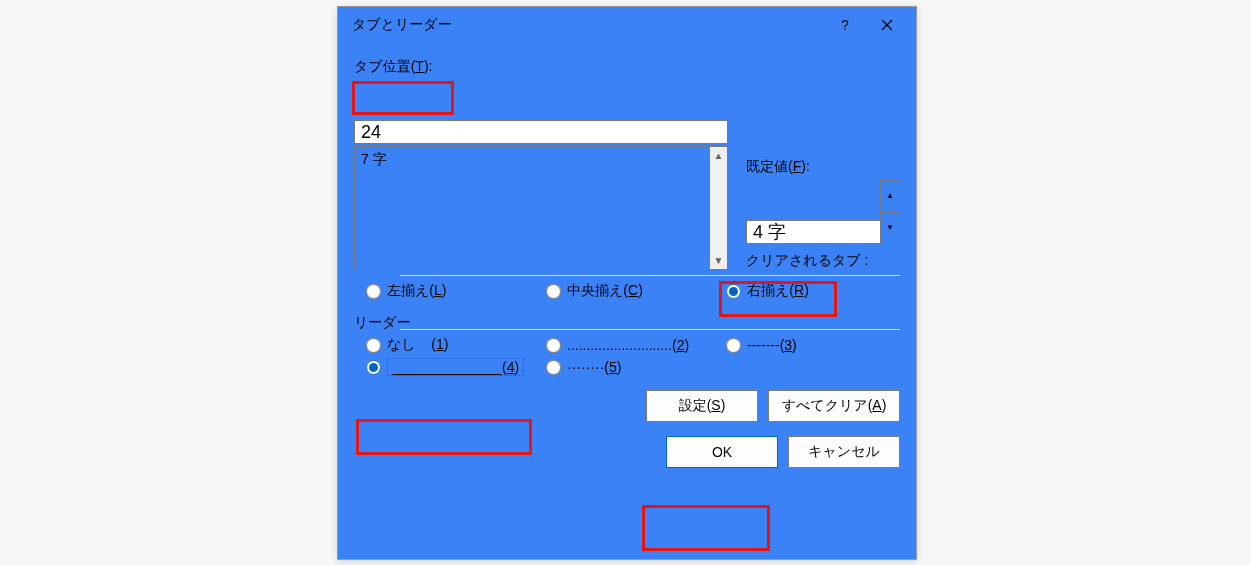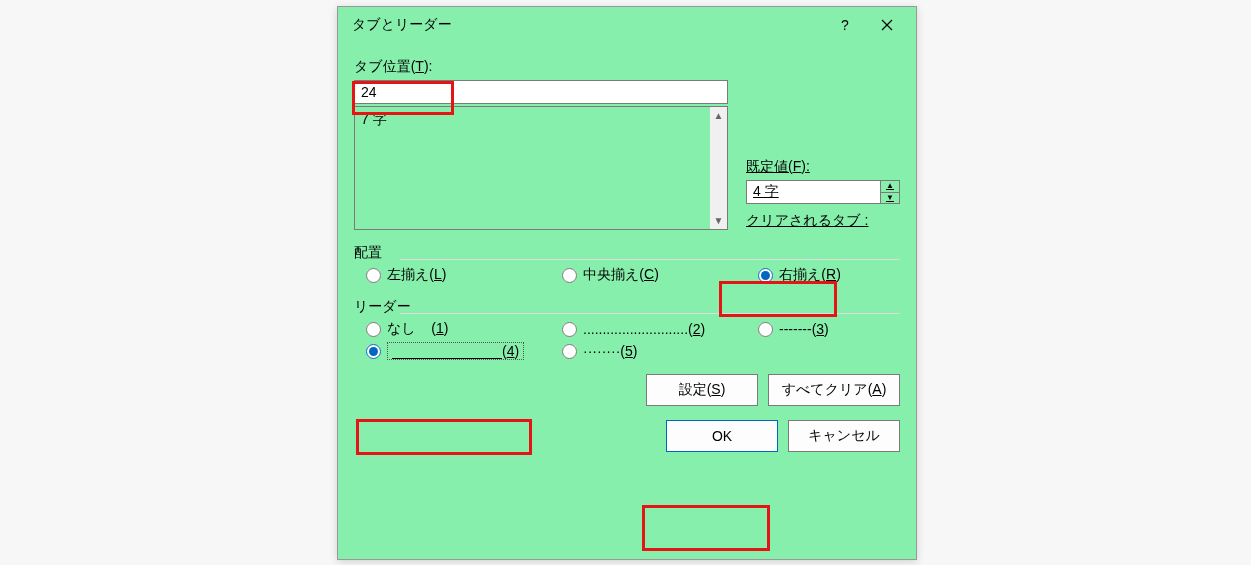--- a/index.html
+++ b/index.html
@@ -1,39 +1,39 @@
 <!DOCTYPE html>
 <html><head>
 <meta charset="utf-8">
 <style>
   html,body{margin:0;padding:0;width:1251px;height:565px;background:#f7f7f7;font-family:"Yu Gothic UI","Meiryo",sans-serif;font-size:14px;color:#000;}
-  .dialog{position:absolute;left:337px;top:6px;width:578px;height:552px;background:#86efac;border:1px solid #999;box-shadow:0 2px 8px rgba(0,0,0,.15);}
+  .dialog{position:absolute;left:337px;top:6px;width:578px;height:552px;background:#3b82f6;border:1px solid #999;box-shadow:0 2px 8px rgba(0,0,0,.15);}
   .titlebar{height:36px;display:flex;align-items:center;padding:0 8px 0 14px;border-bottom:1px solid transparent;}
   .titlebar .title{flex:1;}
   .titlebar .tbtn{width:42px;height:30px;display:flex;align-items:center;justify-content:center;}
   .titlebar .tbtn svg{display:block;}
   .body{padding:6px 16px 14px 16px;}
   .row{display:flex;align-items:flex-end;}
   .label{margin:8px 0 4px 0;}
   .mn{text-decoration:underline;}
   .tabpos{width:374px;}
-  .default{margin-left:auto;width:154px;text-decoration:underline;}
-  .txt{width:100%;height:24px;box-sizing:border-box;border:1px solid #7a7a7a;padding:0 6px;font-size:14px;}
+  .default{margin-left:auto;width:154px;}
+  .txt{width:100%;height:24px;box-sizing:border-box;border:1px solid #7a7a7a;padding:0 6px;font-size:18px;margin-top:40px;}
   .listbox{width:374px;height:124px;border:1px solid #7a7a7a;margin-top:2px;padding:4px 6px;box-sizing:border-box;position:relative;}
   .listbox .sb{position:absolute;right:0;top:0;bottom:0;width:17px;background:#f0f0f0;display:flex;flex-direction:column;justify-content:space-between;align-items:center;padding:3px 0;box-sizing:border-box;}
   .listbox .sb span{font-size:10px;color:#666;}
   .spinwrap{display:flex;}
   .spinwrap .txt{flex:1;border-right:none;}
   .spin{width:18px;border:1px solid #7a7a7a;display:flex;flex-direction:column;}
   .spin div{flex:1;display:flex;align-items:center;justify-content:center;font-size:8px;line-height:1;border-bottom:1px solid #7a7a7a;}
   .spin div:last-child{border-bottom:none;}
   .cleared{margin-top:8px;}
   .group{margin-top:14px;}
   .group .glabel{margin-bottom:6px;}
-  .radio-row{display:flex;gap:16px;margin:4px 0 4px 12px;}
+  .radio-row{display:flex;gap:0;margin:4px 0 4px 12px;}
   .radio{display:flex;align-items:center;min-width:180px;}
   .radio input{margin:0 6px 0 0;width:15px;height:15px;accent-color:#0067c0;}
   .leader-txt{letter-spacing:0;}
   .leader4{display:inline-block;width:110px;border-bottom:1px solid #000;height:12px;vertical-align:middle;}
   .btnrow{display:flex;justify-content:flex-end;gap:10px;margin-top:14px;}
   .btn{min-width:110px;height:30px;border:1px solid #7a7a7a;background:#fdfdfd;display:flex;align-items:center;justify-content:center;cursor:default;}
   .btn.primary{border:1px solid #0067c0;}
   .hl{position:absolute;border:3px solid #e51515;box-sizing:border-box;pointer-events:none;}
   .hr{border-top:1px solid #ddd;margin-left:46px;margin-top:-9px;margin-bottom:6px;}
   .leader-sel{border:1px dotted #555;padding:0 4px;}
@@ -78,21 +78,20 @@
           <div class="spin">
               <div>▲</div>
               <div>▼</div>
             </div>
         </div>
         <div class="cleared">クリアされるタブ :</div>
       </div>
     </div>
 
     <div class="group">
-      <div class="glabel">配置</div>
       <div class="hr"></div>
       <div class="radio-row">
         <label class="radio">
             <input type="radio" name="al" style="">
             <span><span>左揃え(</span><span class="mn">L</span><span>)</span></span>
           </label>
         <label class="radio">
             <input type="radio" name="al" style="">
             <span><span>中央揃え(</span><span class="mn">C</span><span>)</span></span>
           </label>

